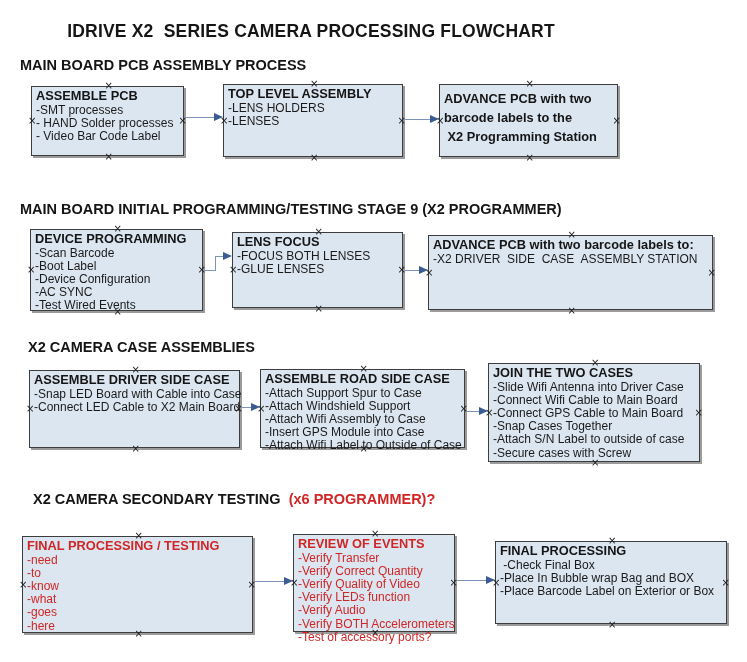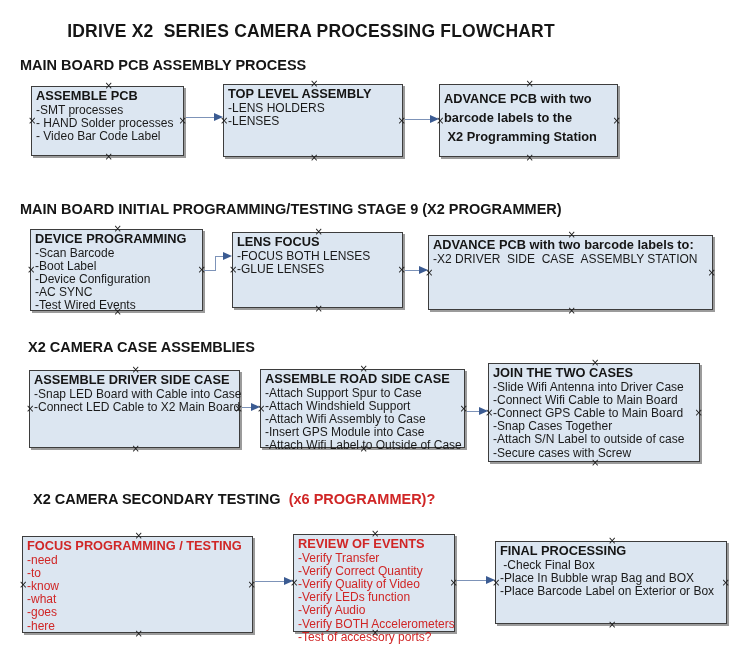--- a/index.html
+++ b/index.html
@@ -161,21 +161,21 @@
     <div class="box-item">-Snap Cases Together</div>
     <div class="box-item">-Attach S/N Label to outside of case</div>
     <div class="box-item">-Secure cases with Screw</div>
   </div>
 
   <div class="flowbox red" style="left:22px;top:536px;width:231px;height:97px">
     <span class="anchor a-top">×</span>
     <span class="anchor a-bottom">×</span>
     <span class="anchor a-left">×</span>
     <span class="anchor a-right">×</span>
-    <div class="box-title">FOCUS PROGRAMMING / TESTING</div>
+    <div class="box-title">FINAL PROCESSING / TESTING</div>
     <div class="box-item">-need</div>
     <div class="box-item">-to</div>
     <div class="box-item">-know</div>
     <div class="box-item">-what</div>
     <div class="box-item">-goes</div>
     <div class="box-item">-here</div>
   </div>
 
   <div class="flowbox red" style="left:293px;top:534px;width:162px;height:98px">
     <span class="anchor a-top">×</span>

